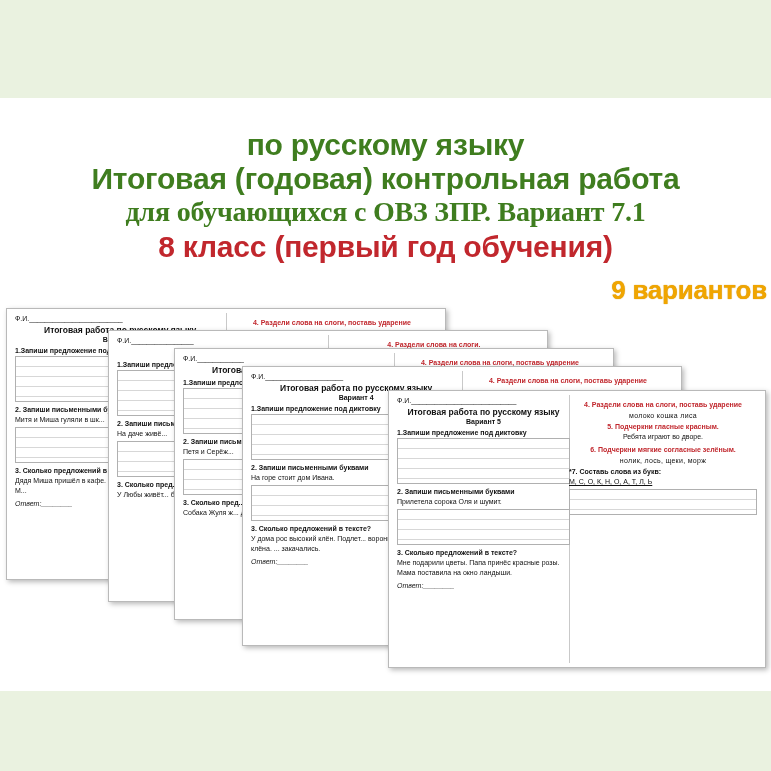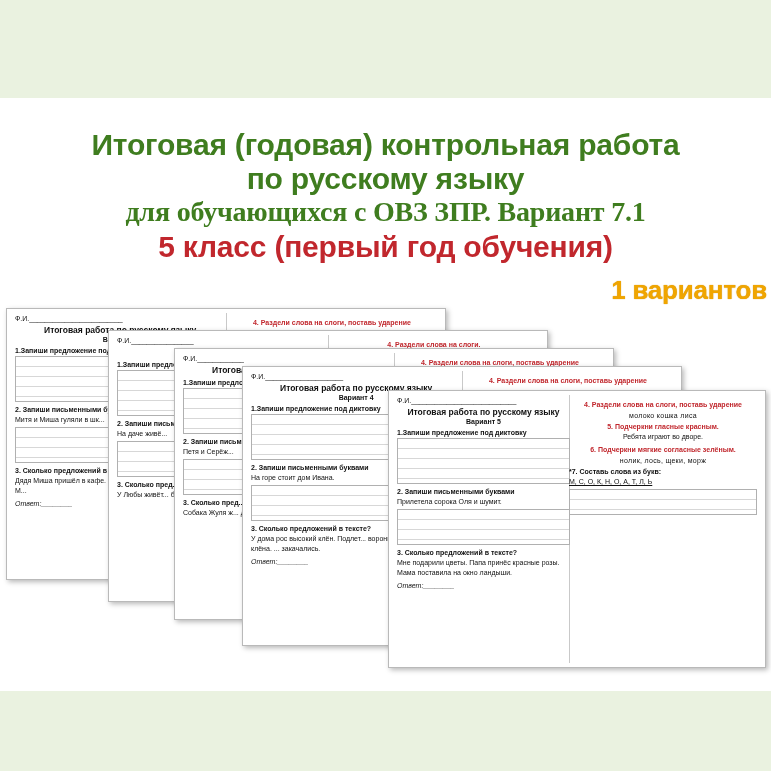--- a/index.html
+++ b/index.html
@@ -184,25 +184,25 @@
 </head>
 <body>
 
 <div id="page">
 
   <div class="band band-top"></div>
   <div class="band-mid"></div>
   <div class="band band-bottom"></div>
 
   <div class="title-block">
+    <div class="title-line t-green">по русскому языку</div>
     <div class="title-line t-green">Итоговая (годовая) контрольная работа</div>
-    <div class="title-line t-green">по русскому языку</div>
     <div class="title-line t-green2">для обучающихся с ОВЗ ЗПР. Вариант 7.1</div>
-    <div class="title-line t-red">5 класс (первый год обучения)</div>
-    <div class="title-line t-orange">1 вариантов</div>
+    <div class="title-line t-red">8 класс (первый год обучения)</div>
+    <div class="title-line t-orange">9 вариантов</div>
   </div>
 
   <div class="sheet" style="left:6px; top:308px; width:440px; height:272px; z-index:11;">
     <div class="inner">
       <div class="divider" style="left:50%;"></div>
       <div class="col-left">
         <div class="fio">Ф.И.________________________</div>
         <div class="wtitle">Итоговая  работа по русскому языку</div>
         <div class="wvar">Вариант 1</div>
         <div class="task">1.Запиши предложение под диктовку.</div>

